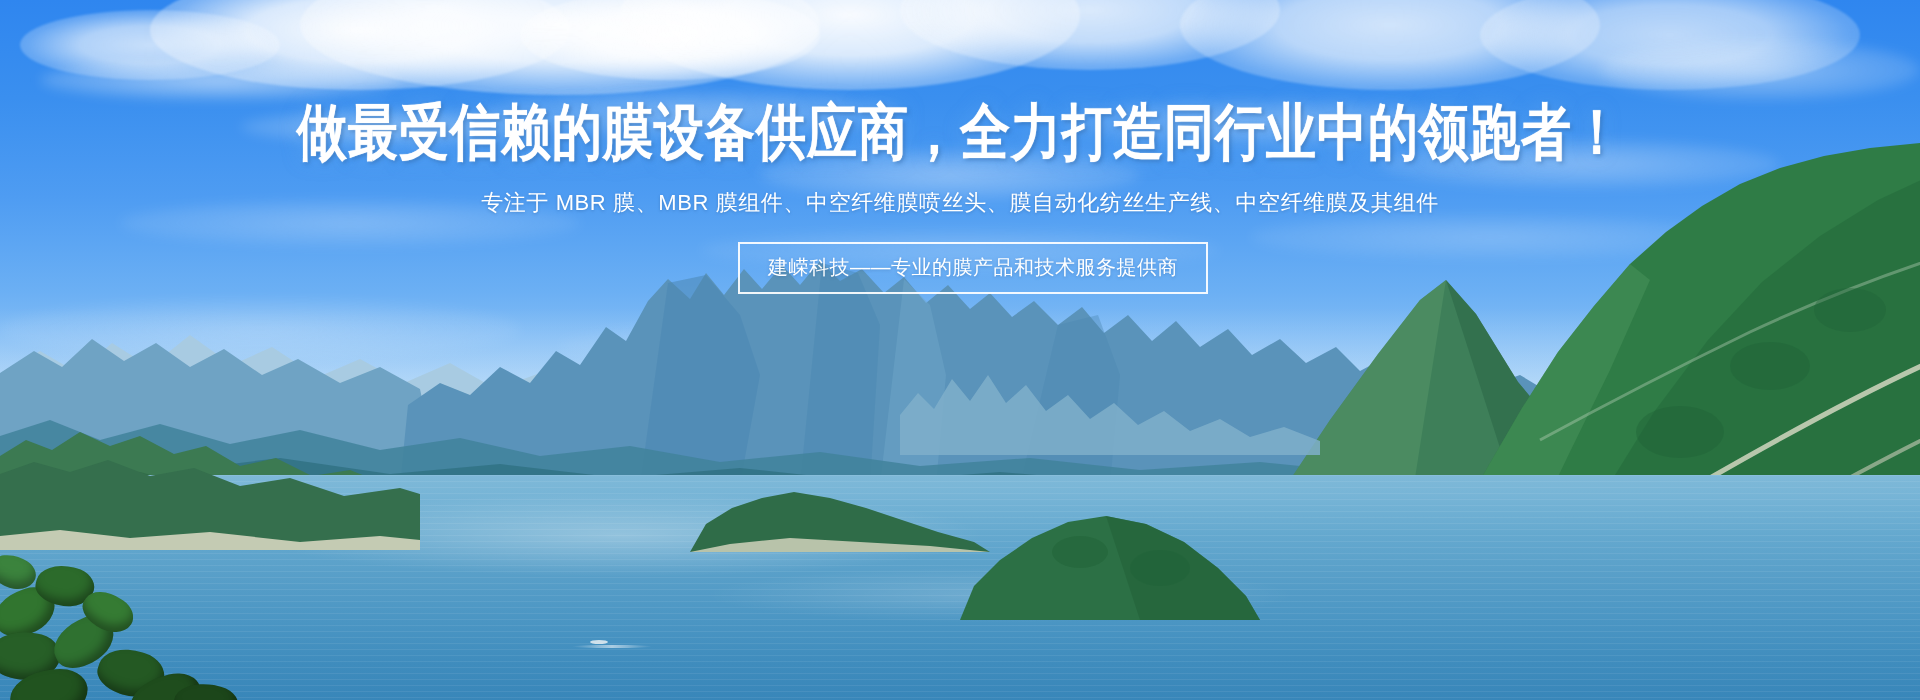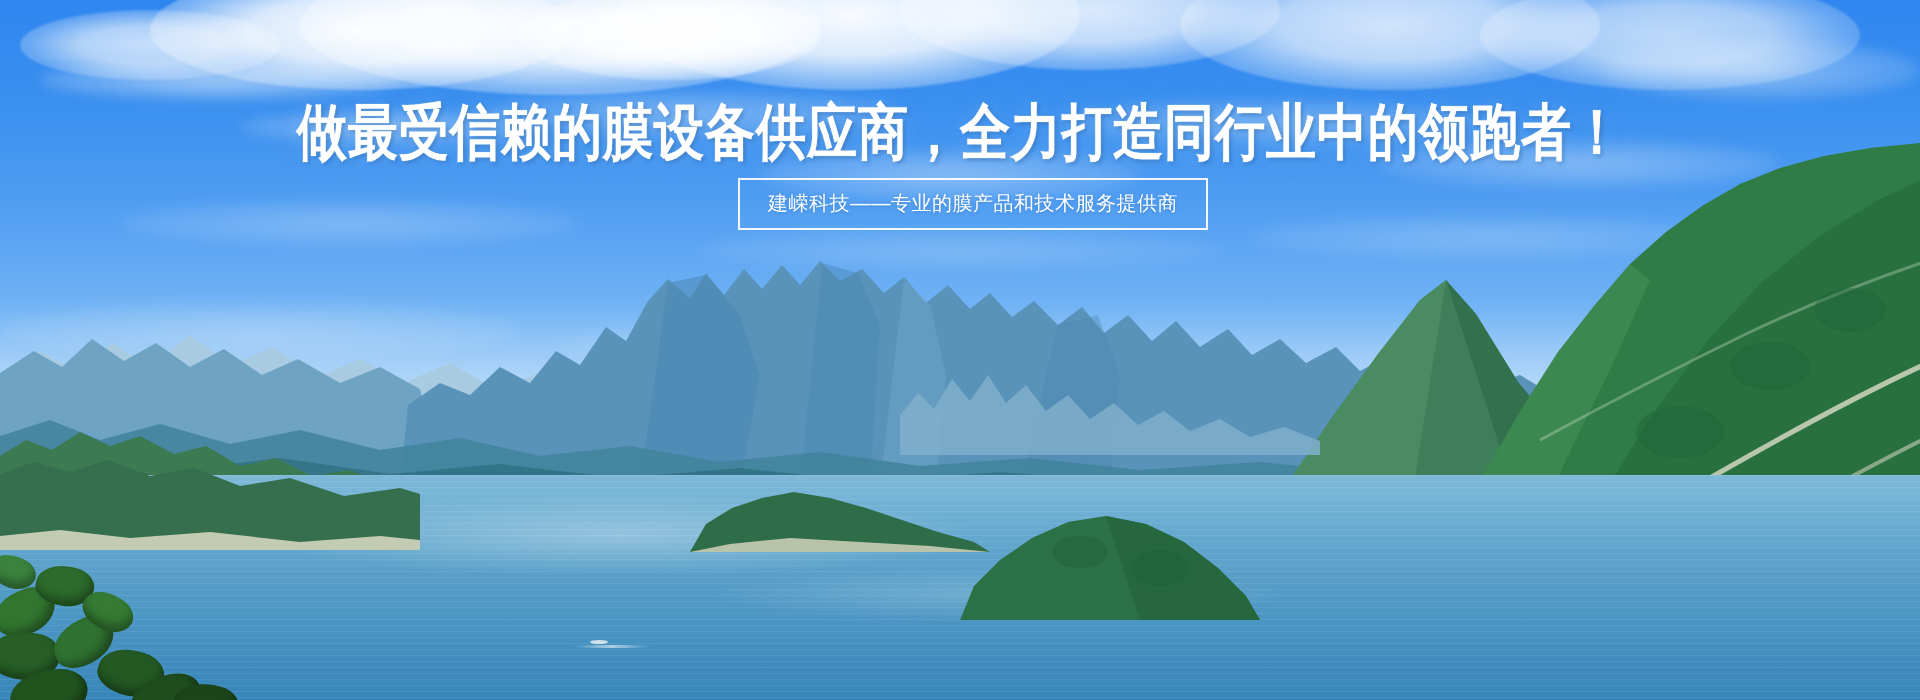--- a/index.html
+++ b/index.html
@@ -262,18 +262,19 @@
     <div class="leaf" style="left:108px; top:180px; width:66px; height:46px; transform:rotate(18deg);  background:#245923;"></div>
     <div class="leaf" style="left:20px;  top:200px; width:78px; height:50px; transform:rotate(-6deg);  background:#21531f;"></div>
     <div class="leaf" style="left:92px;  top:124px; width:52px; height:36px; transform:rotate(34deg);  background:#357b33;"></div>
     <div class="leaf" style="left:140px; top:206px; width:72px; height:46px; transform:rotate(-14deg); background:#1f4d1d;"></div>
     <div class="leaf" style="left:0px;   top:86px;  width:46px; height:32px; transform:rotate(26deg);  background:#3a8236; opacity:.95;"></div>
     <div class="leaf" style="left:184px; top:214px; width:64px; height:40px; transform:rotate(10deg);  background:#1c461a;"></div>
   </div>
 
   <div class="copy">
     <div class="headline">做最受信赖的膜设备供应商，全力打造同行业中的领跑者！</div>
+    <div class="subhead">专注于 MBR 膜、MBR 膜组件、中空纤维膜喷丝头、膜自动化纺丝生产线、中空纤维膜及其组件</div>
     <div class="tagline-wrap">
       <div class="tagline">建嵘科技——专业的膜产品和技术服务提供商</div>
     </div>
   </div>
 
 </div>
 
 </body></html>

